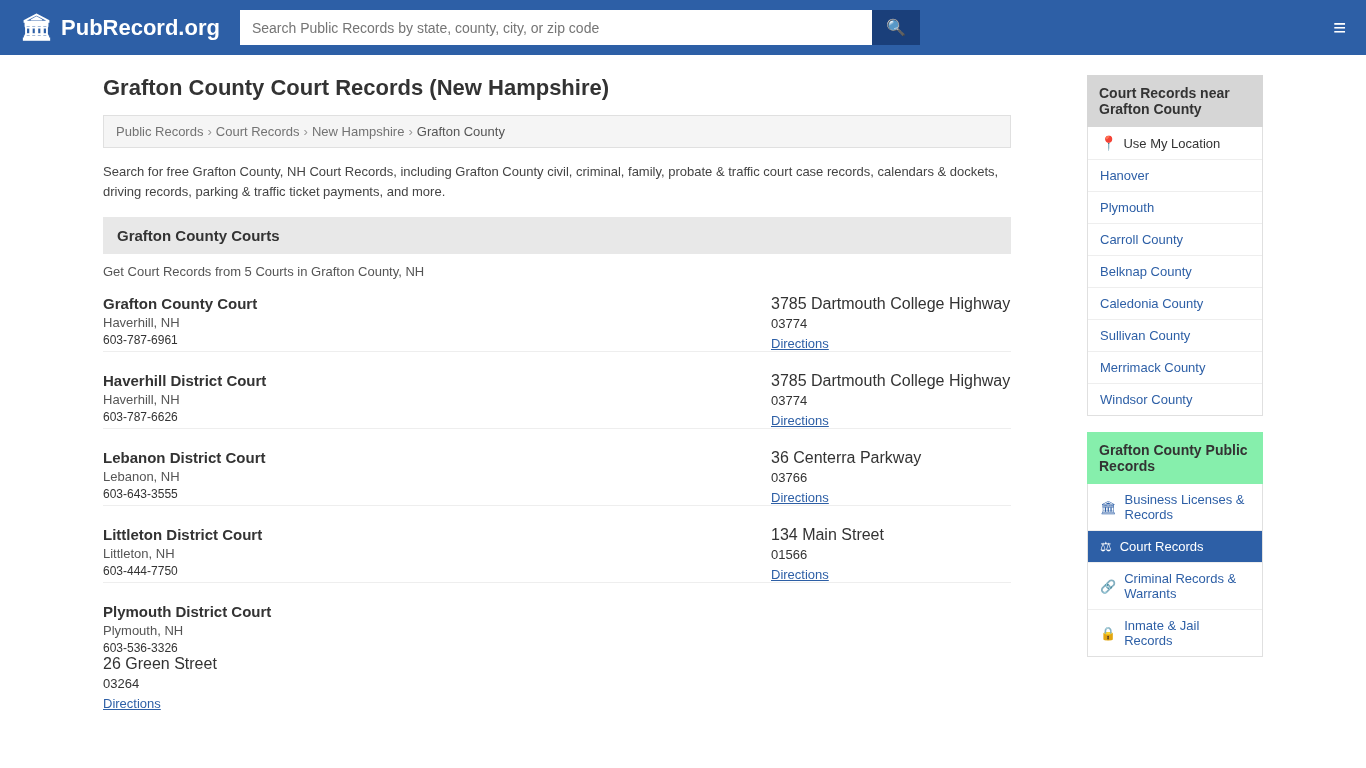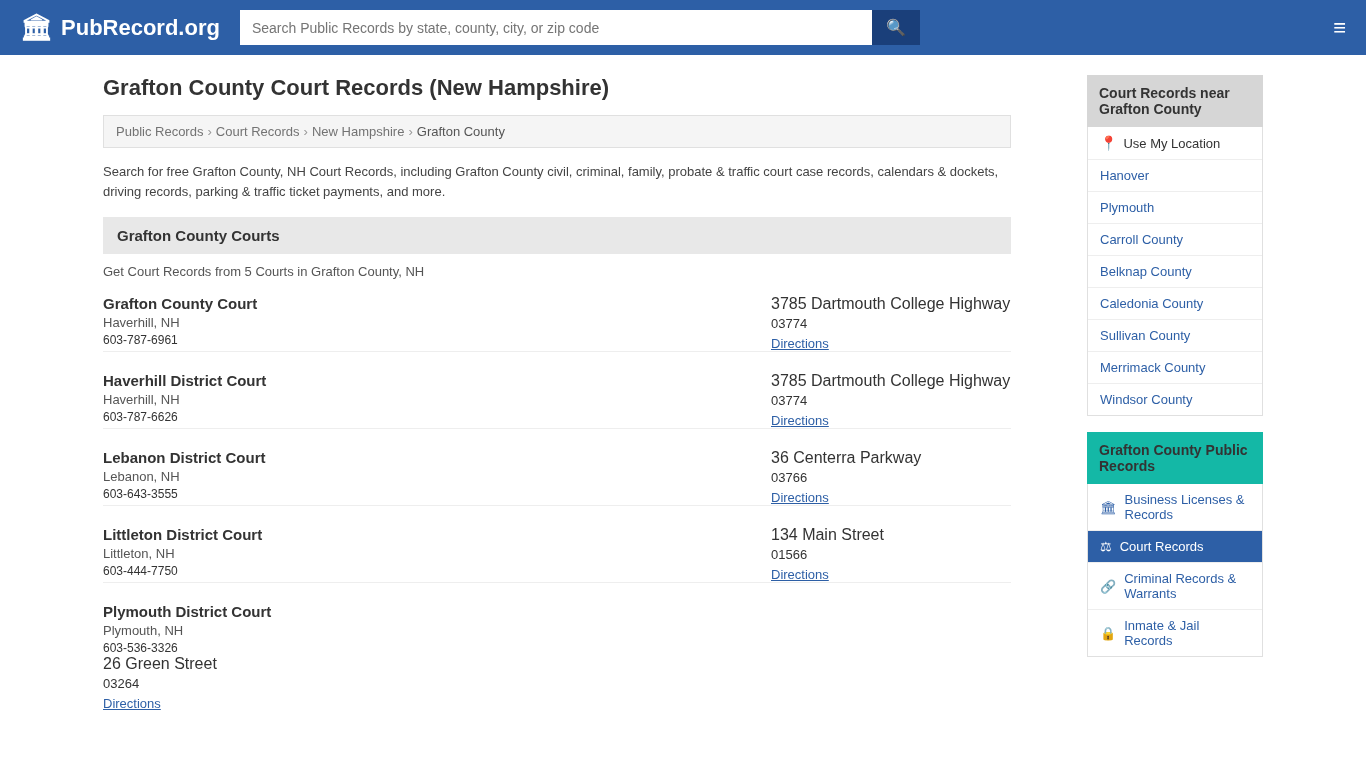--- a/index.html
+++ b/index.html
@@ -189,21 +189,21 @@
     .sidebar-list li.use-location a {
       color: #333;
       display: flex;
       align-items: center;
       gap: 6px;
     }
     .location-icon { color: #333; font-size: 14px; }
 
     
     .sidebar-records-section-header {
-      background: #14b8a6;
+      background: #86efac;
       padding: 10px 12px;
       font-weight: bold;
       font-size: 14px;
       margin-bottom: 0;
     }
     .sidebar-records-list {
       list-style: none;
       border: 1px solid #e0e0e0;
       border-top: none;
     }

